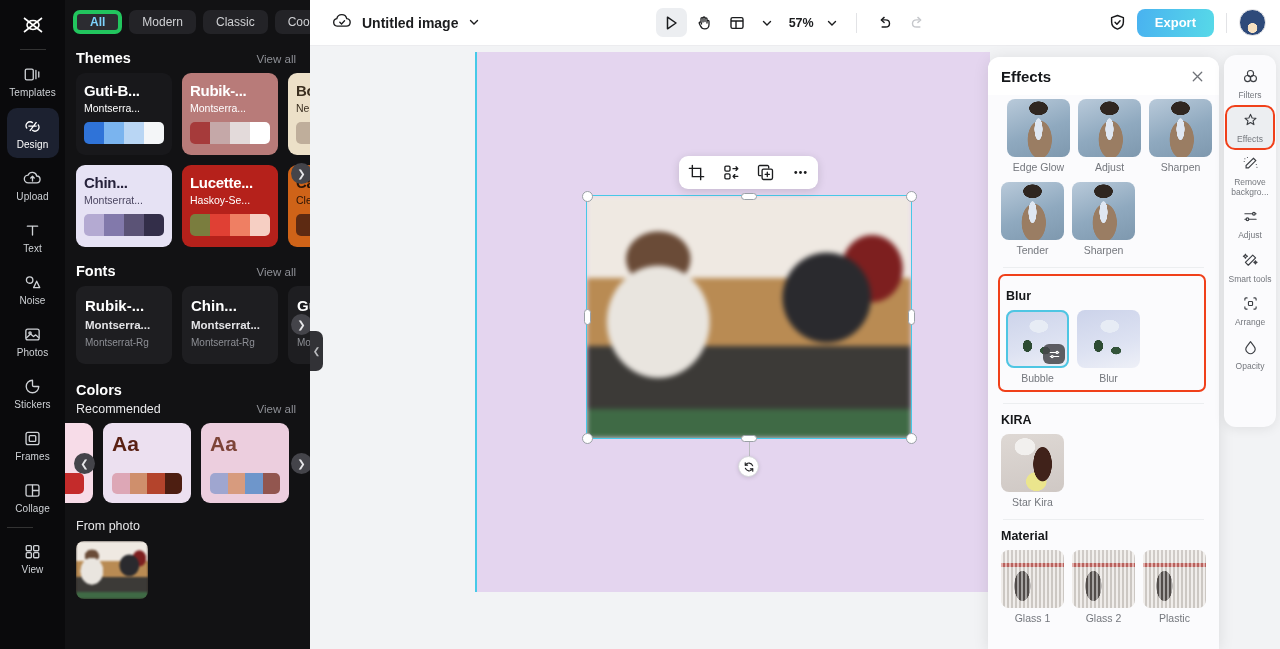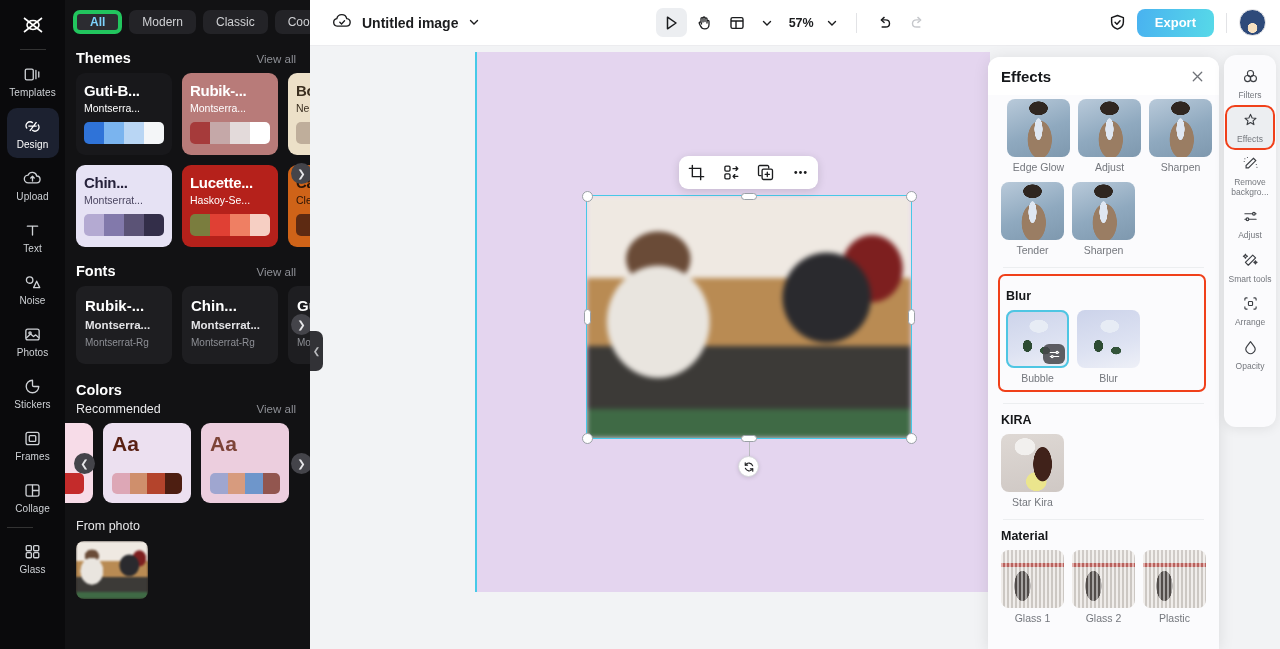--- a/index.html
+++ b/index.html
@@ -344,21 +344,21 @@
         <div class="rail-sep" style="margin: 5px 0px;"></div>
         <div class="rail-item">
           <span>
             <svg width="19" height="19" viewBox="0 0 20 20" fill="none" stroke="currentColor" stroke-width="1.4">
               <rect x="3.4" y="3.8" width="5.4" height="5.4" rx="1"></rect>
               <rect x="11.2" y="3.8" width="5.4" height="5.4" rx="1"></rect>
               <rect x="3.4" y="11.2" width="5.4" height="5.4" rx="1"></rect>
               <rect x="11.2" y="11.2" width="5.4" height="5.4" rx="1"></rect>
             </svg>
           </span>
-          <span class="lbl">Glass</span>
+          <span class="lbl">View</span>
         </div>
       </div>
   </div>
 
   <div class="panel">
 
     <div class="chips" id="chips">
         <div class="chip active">All</div>
         <div class="chip">Modern</div>
         <div class="chip">Classic</div>

